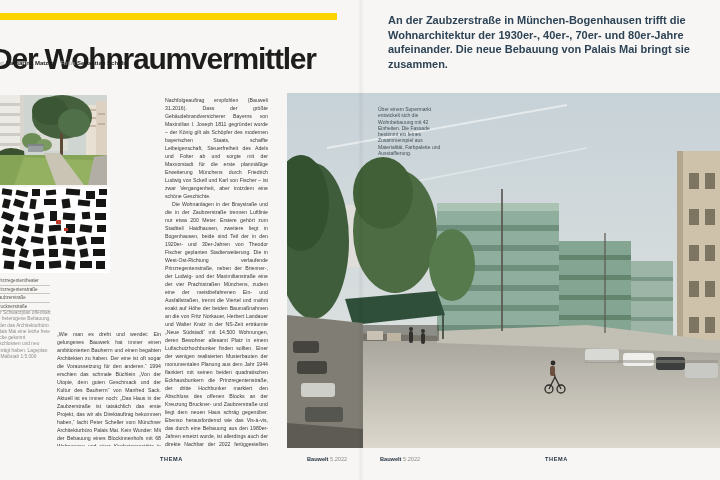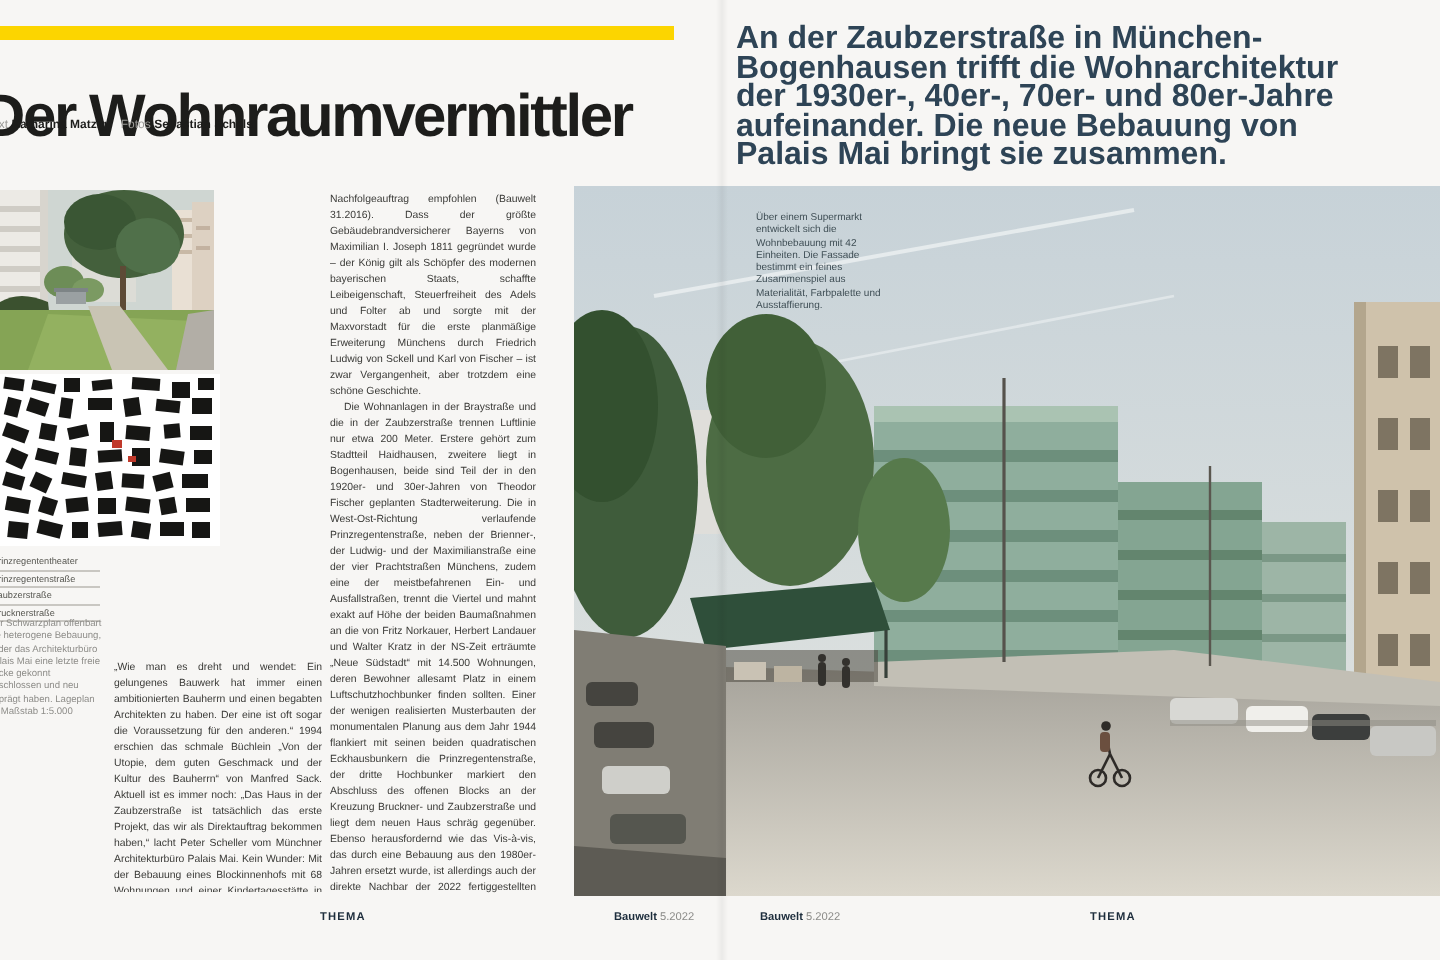--- a/index.html
+++ b/index.html
@@ -9,22 +9,22 @@
   }
   .gutter{position:absolute;left:358px;top:0;width:6px;height:480px;
     background:linear-gradient(90deg,rgba(0,0,0,0) 0%,rgba(0,0,0,.05) 50%,rgba(0,0,0,0) 100%);}
   
   .yellow-bar{position:absolute;left:0;top:13px;width:337px;height:7px;background:#fcd500;}
   .headline{position:absolute;left:-9px;top:22px;width:370px;
     font-size:30px;font-weight:700;letter-spacing:-1.2px;color:#1d1d1b;white-space:nowrap;}
   .byline{position:absolute;left:-7px;top:60px;font-size:6px;color:#9b9a97;white-space:nowrap;}
   .byline b{color:#1d1d1b;font-weight:700;margin-right:5px;}
   
-  .intro{position:absolute;left:368px;top:13px;width:320px;
-    font-size:16px;line-height:14.5px;font-weight:700;color:#2e4456;}
+  .intro{position:absolute;left:388px;top:13px;width:320px;
+    font-size:11px;line-height:14.5px;font-weight:700;color:#2e4456;}
   
   .photo{position:absolute;overflow:hidden;}
   #courtyard{left:0;top:95px;width:107px;height:90px;}
   #streetphoto{left:287px;top:93px;width:433px;height:355px;}
   #siteplan{left:0;top:187px;width:110px;height:86px;background:#ffffff;}
   
   .legend{position:absolute;left:-4px;top:277px;width:54px;}
   .legend-item{font-size:4.6px;color:#55554f;line-height:5px;padding:1px 0 1.6px 0;
     border-bottom:.6px solid #c9c7c2;white-space:nowrap;overflow:hidden;}
   .map-caption{position:absolute;left:-6px;top:310px;width:58px;

